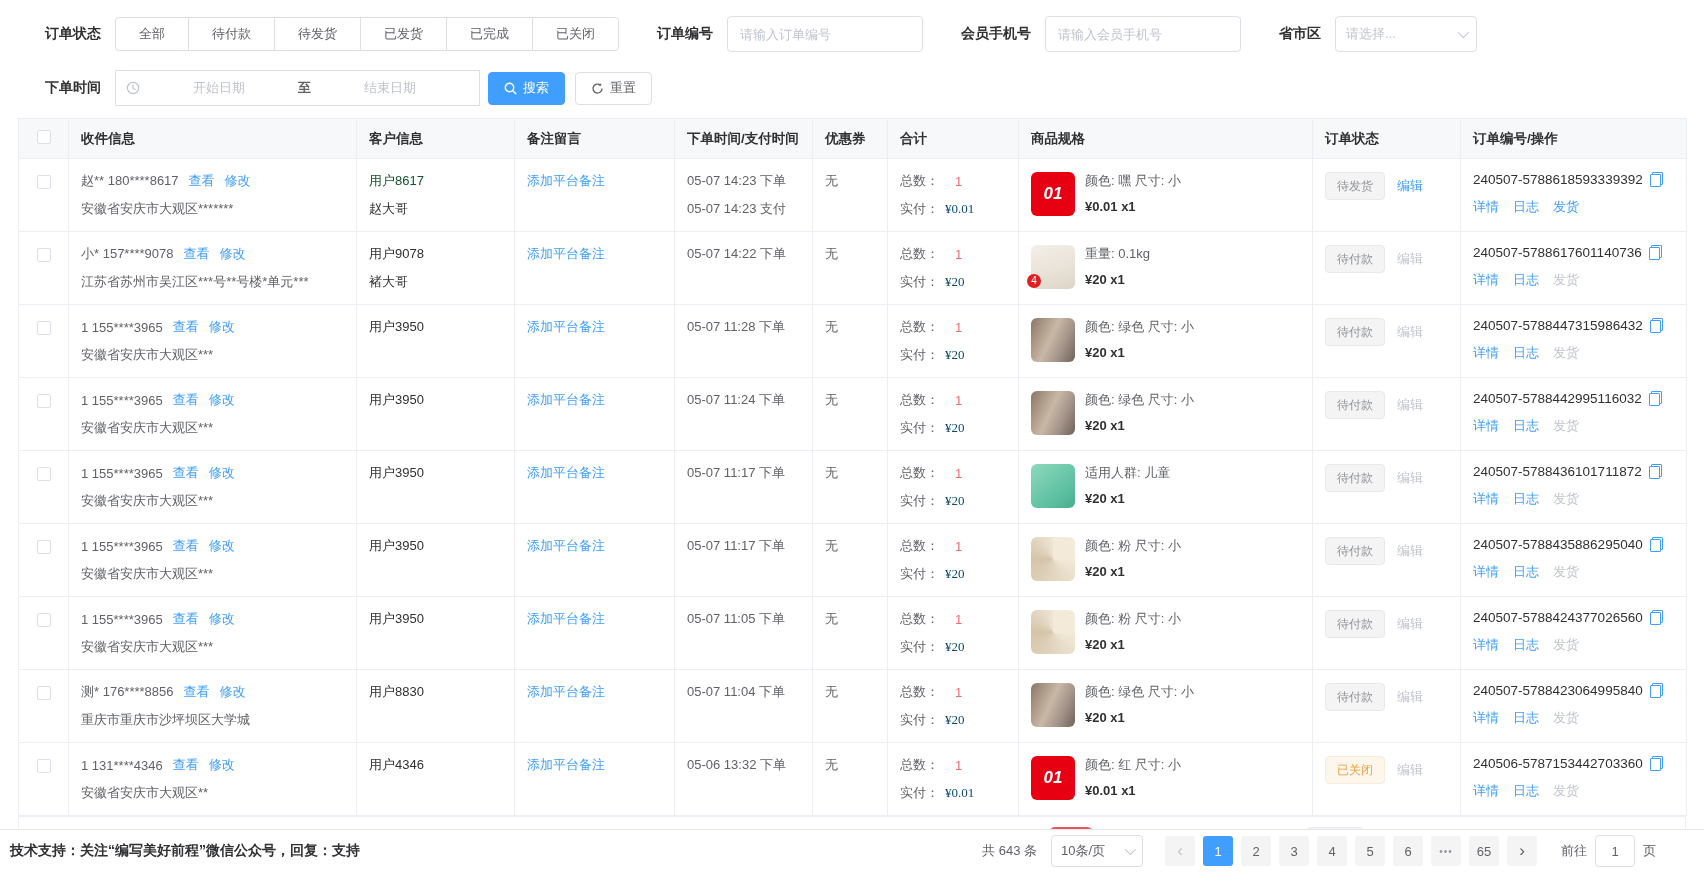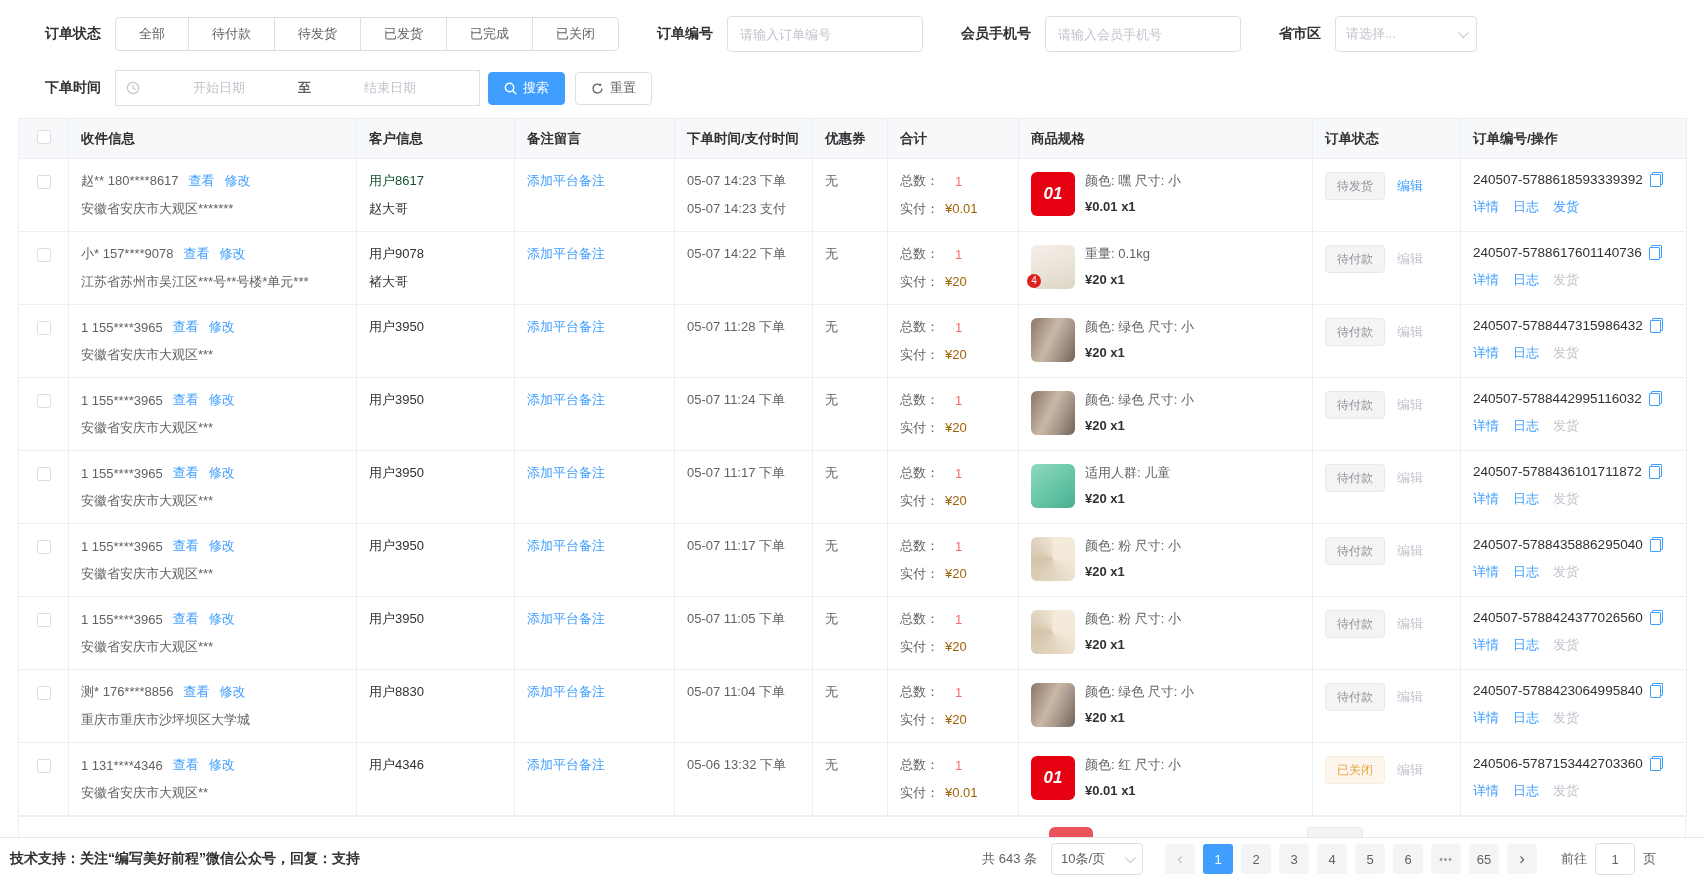--- a/index.html
+++ b/index.html
@@ -47,21 +47,21 @@
     background:#fff; cursor:pointer; }
   td.c-check, th.c-check { text-align:center; padding:0; vertical-align:top; }
   th.c-check { vertical-align:middle; }
   td.c-check .checkbox { margin-top:16px; }
   .l1 { display:flex; align-items:center; gap:10px; white-space:nowrap; overflow:hidden; }
   .l2 { margin-top:10px; white-space:nowrap; overflow:hidden; }
   .link { color:#409eff; font-size:13px; cursor:pointer; text-decoration:none; white-space:nowrap; }
   .link--disabled { color:#c0c4cc; cursor:default; }
   .red { color:#f56c6c; }
   .kv .lab { color:#606266; margin-right:6px; }
-  .kv .val { color:#a16207; }
+  .kv .val { color:#0c4a6e;font-family:Liberation Serif, serif; }
   .spec-wrap { display:flex; gap:10px; }
   .thumb { width:44px; height:44px; border-radius:6px; flex:none; position:relative; display:flex;
     align-items:center; justify-content:center; overflow:visible; }
   .thumb--red-badge { background:#e60012; color:#fff; font-weight:bold; font-size:17px; font-style:italic; }
   .thumb--shelf-photo { background:linear-gradient(160deg,#f4efe8 0%,#e9e3d8 55%,#dcd4c6 100%); }
   .thumb--clip-photo { background:linear-gradient(115deg,#8a7668 0%,#c9b8a6 45%,#a4948a 70%,#6f6257 100%); }
   .thumb--hanger-green { background:linear-gradient(140deg,#8fd9bd 0%,#5bbfa0 70%,#49ab8e 100%); }
   .thumb--hanger-grid { background:conic-gradient(from 0deg at 50% 50%,#f3ead9 90deg,#e2d5bf 180deg,#d4c4aa 270deg,#efe5d4 360deg); }
   .corner-badge { position:absolute; left:-4px; bottom:1px; width:14px; height:14px; border-radius:50%;
     background:#e02020; color:#fff; font-size:10px; line-height:14px; text-align:center; font-style:normal; }
@@ -83,21 +83,21 @@
 
   
   .partial-row { position:relative; margin:0 18px; height:24px; overflow:hidden;
     border-left:1px solid #ebeef5; border-right:1px solid #ebeef5; border-top:1px solid #ebeef5; }
   .partial-thumb { position:absolute; left:1030px; top:10px; width:44px; height:20px;
     background:#e6343f; border-radius:6px 6px 0 0; opacity:.85; }
   .partial-badge { position:absolute; left:1288px; top:10px; width:56px; height:20px;
     background:#f4f4f5; border:1px solid #e9e9eb; border-bottom:none; border-radius:4px 4px 0 0; }
 
   
-  .footer { position:absolute; left:0; right:0; bottom:8px; height:43px; background:#fff;
+  .footer { position:absolute; left:0; right:0; bottom:16px; height:43px; background:#fff;
     border-top:1px solid #e4e7ed; display:flex; align-items:center; justify-content:space-between;
     padding:0 48px 0 10px; }
   .support { font-size:14px; font-weight:bold; color:#303133; }
   .pager { display:flex; align-items:center; gap:8px; font-size:13px; color:#606266; }
   .total-text { margin-right:6px; }
   .size-select { width:92px; height:32px; border:1px solid #dcdfe6; border-radius:4px; background:#fff;
     display:flex; align-items:center; justify-content:space-between; padding:0 9px; cursor:pointer;
     color:#606266; margin-right:14px; }
   .page-btn { min-width:30px; height:30px; padding:0 4px; border-radius:3px; background:#f4f4f5;
     color:#606266; display:inline-flex; align-items:center; justify-content:center; cursor:pointer;

